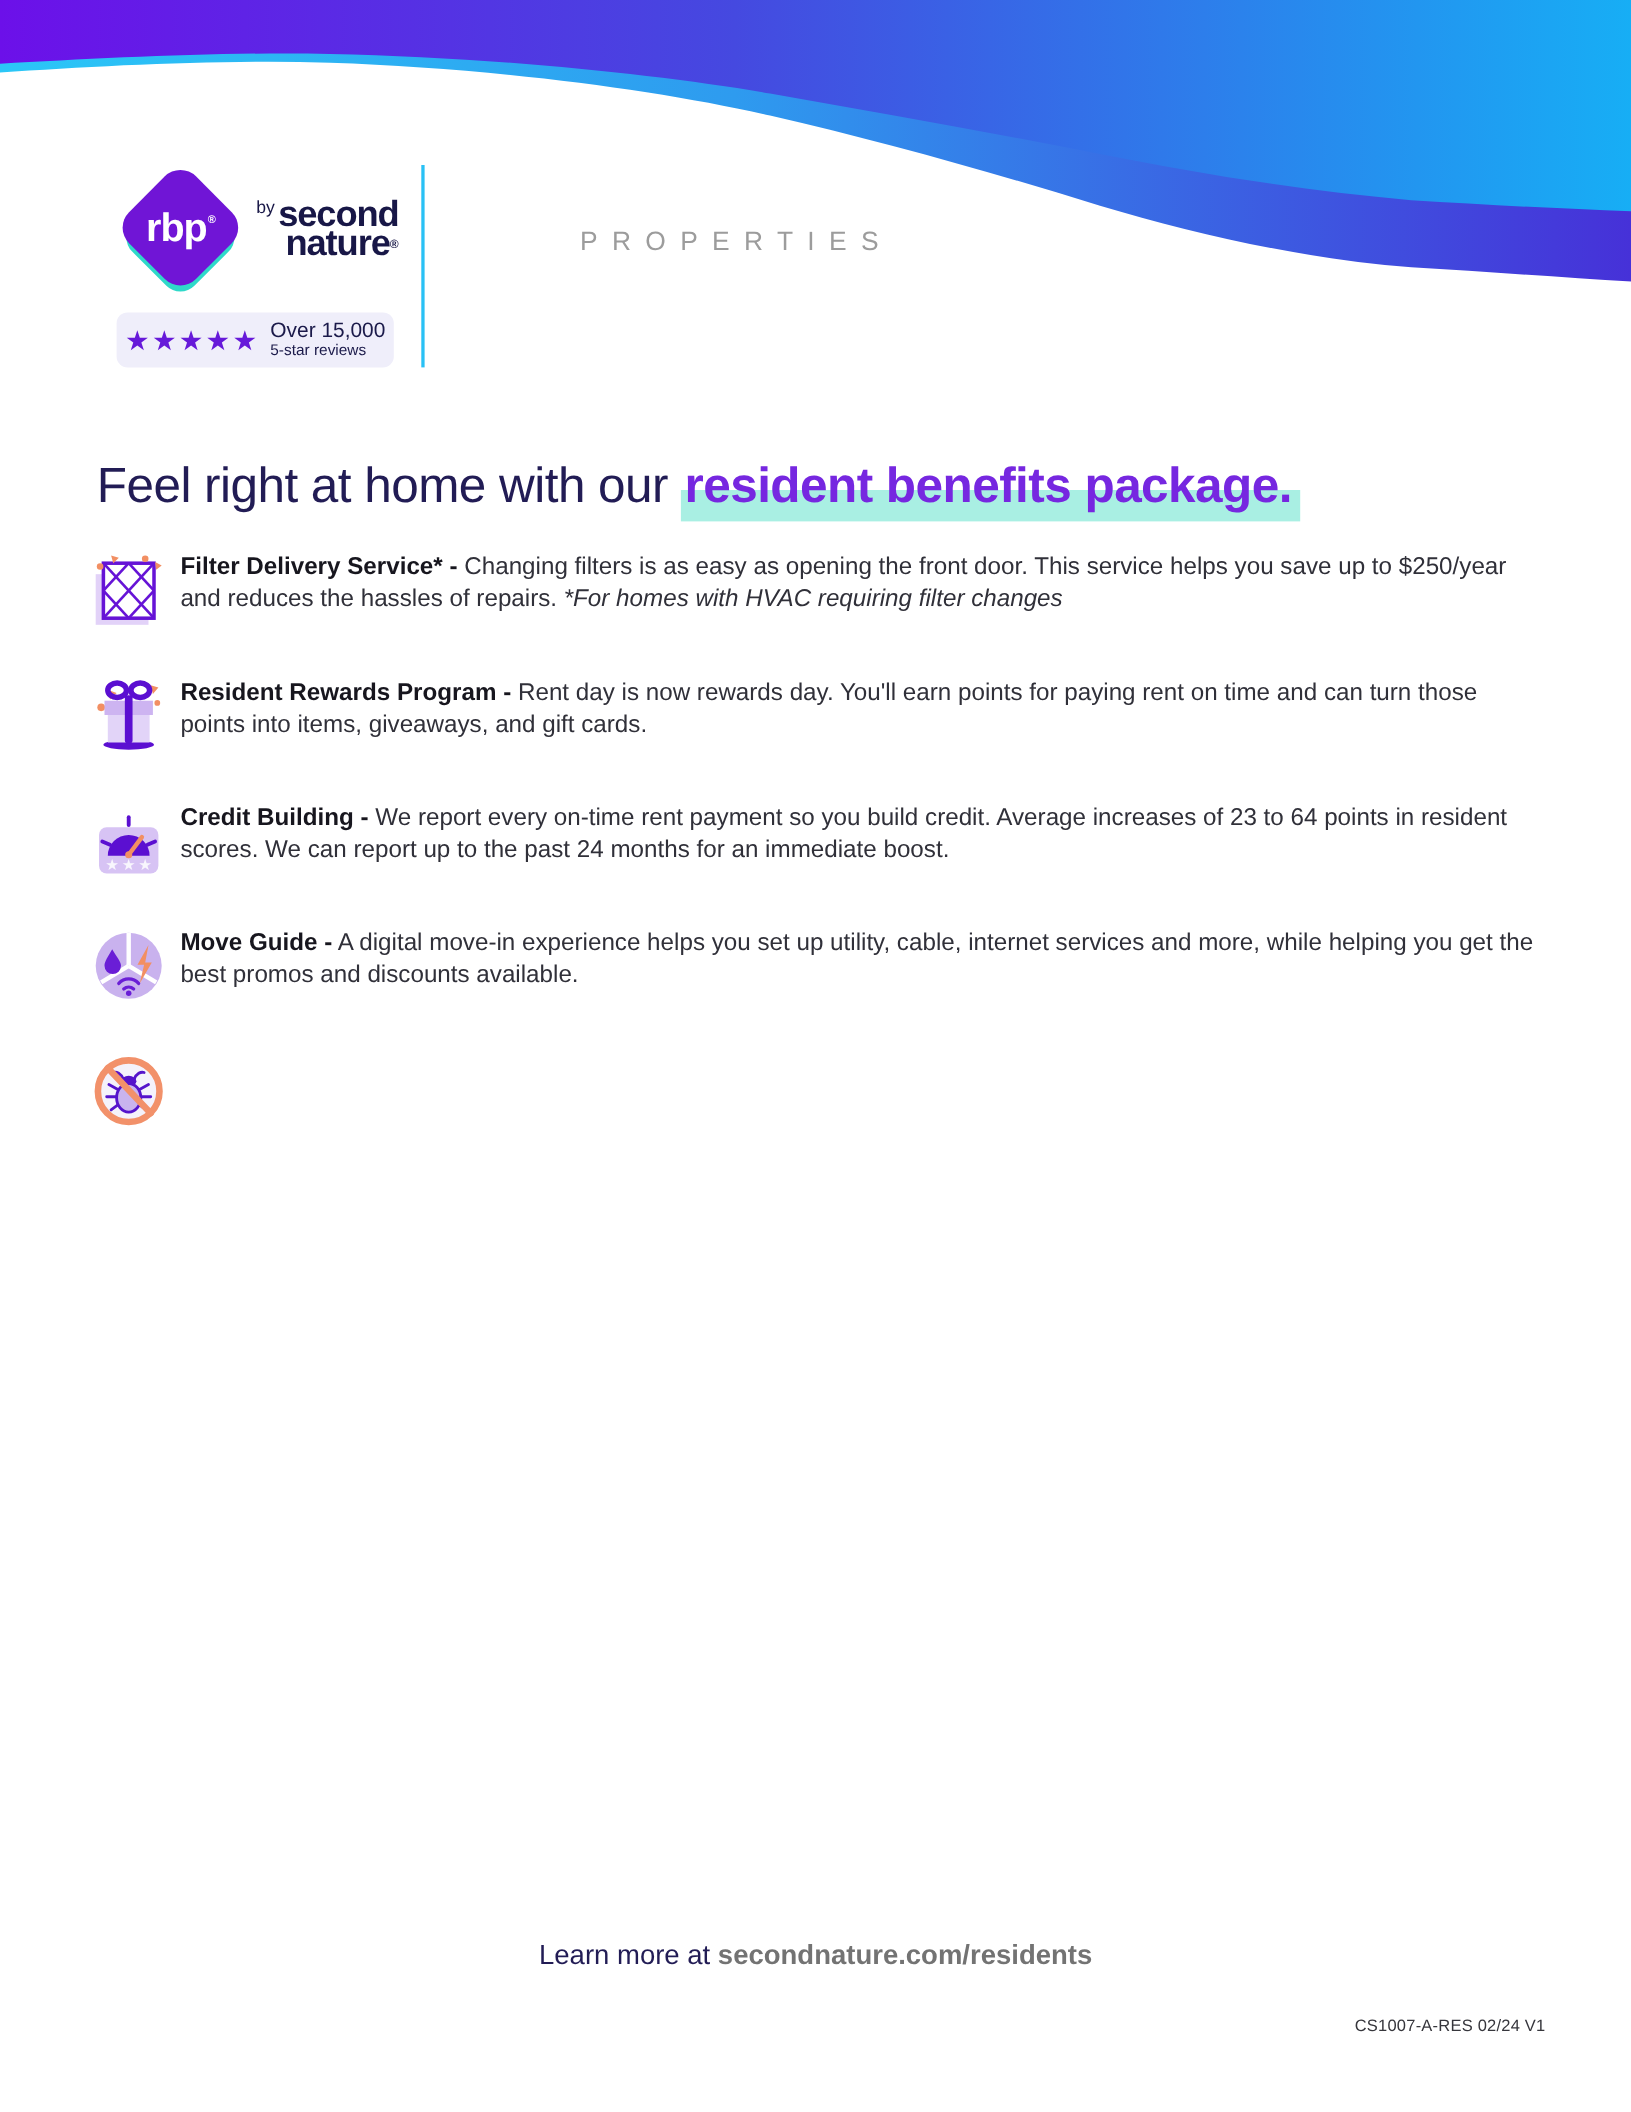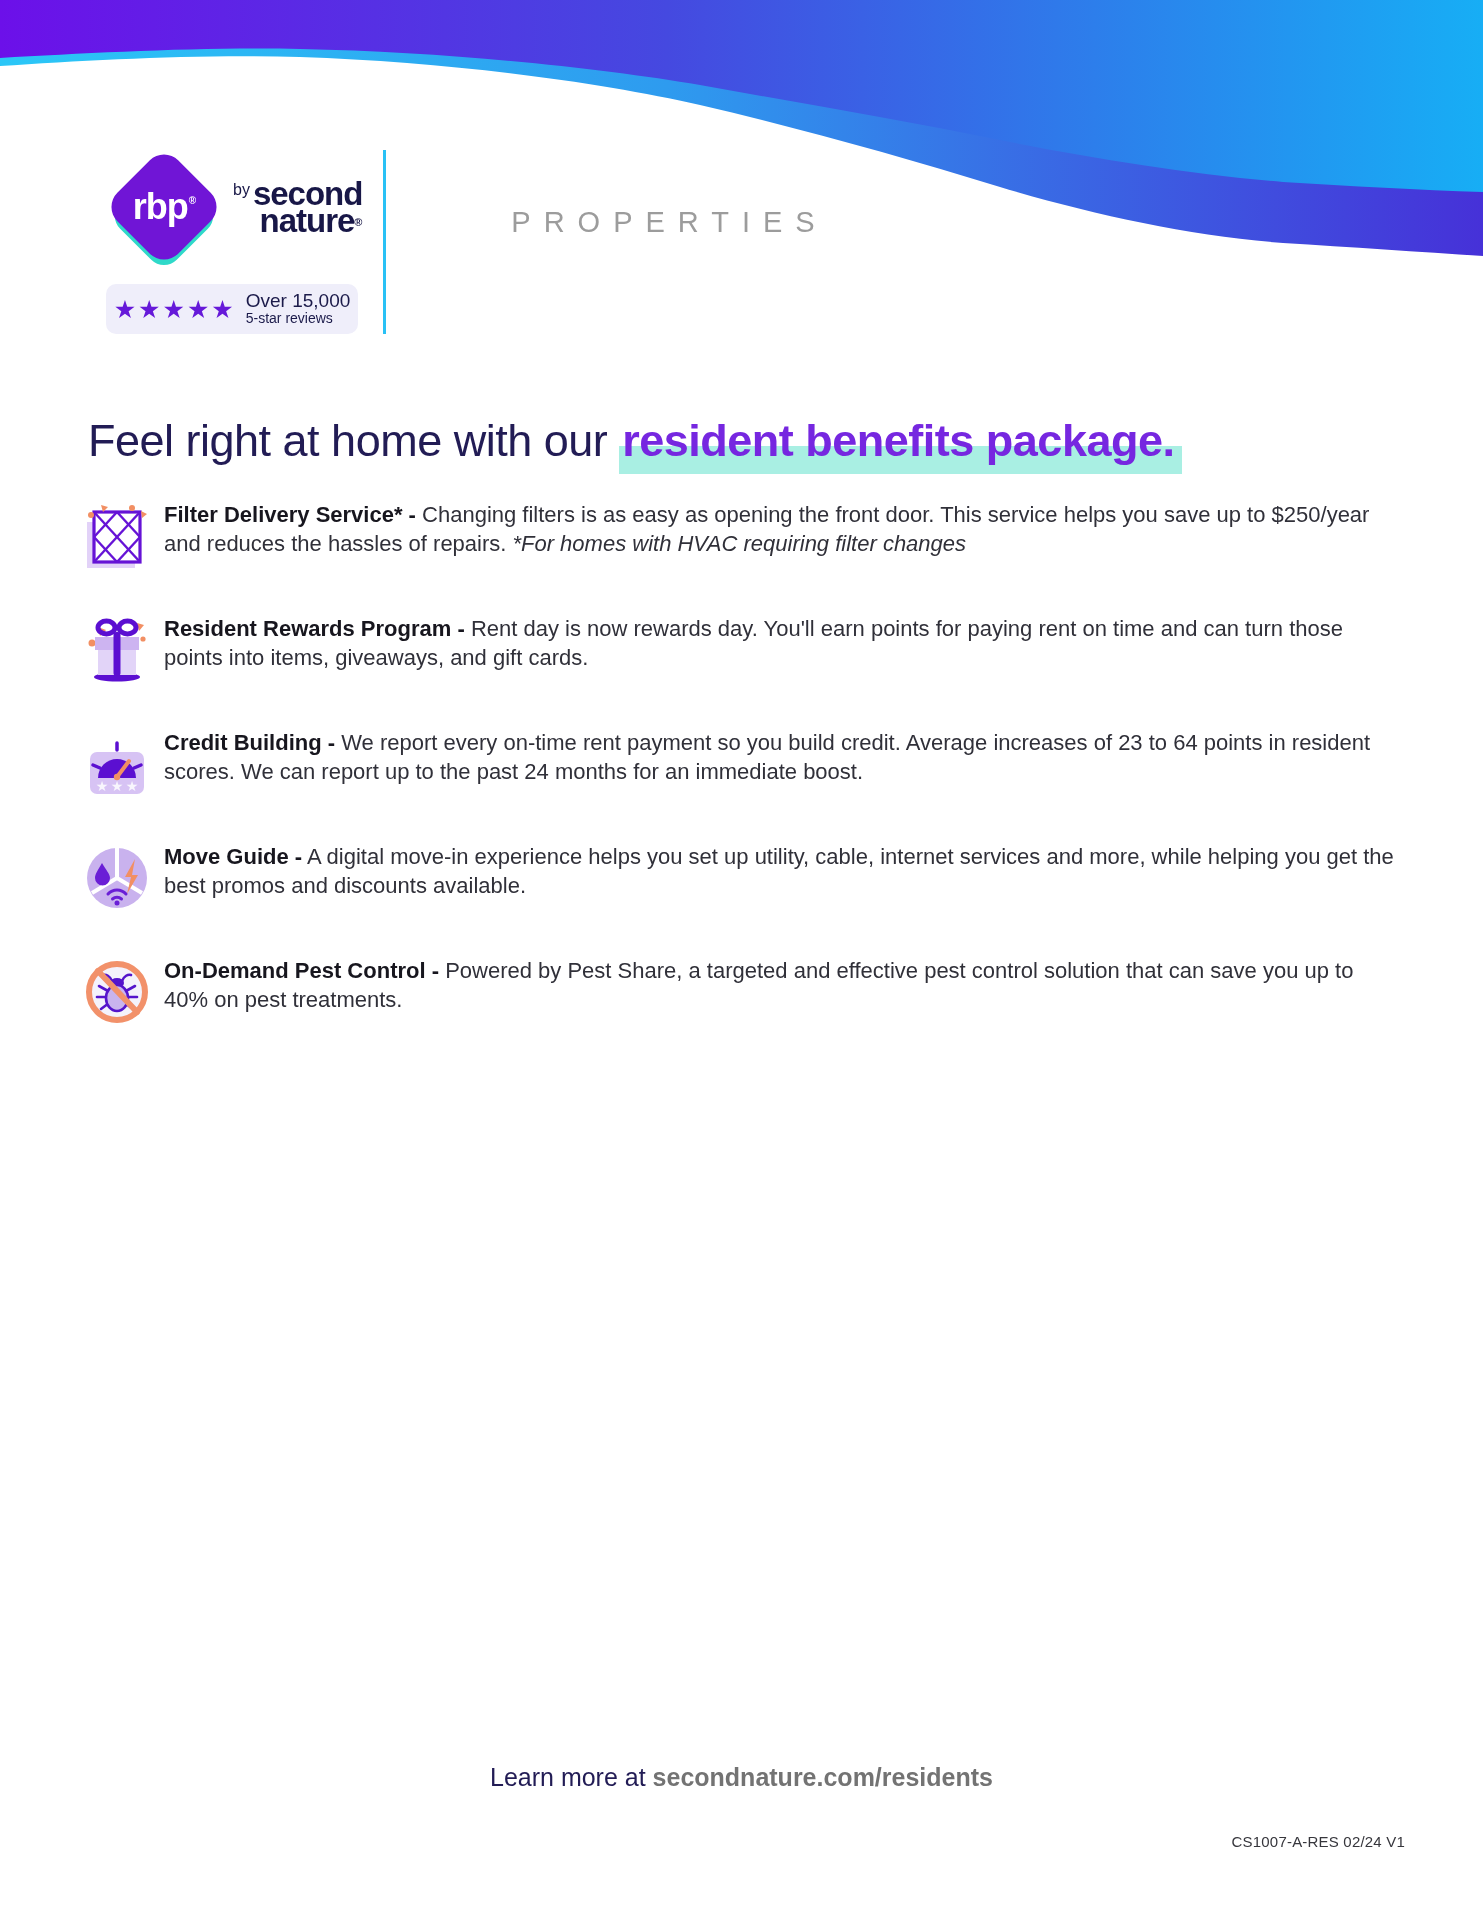--- a/index.html
+++ b/index.html
@@ -34,21 +34,21 @@
   .divider{position:absolute;left:383px;top:150px;width:3px;height:184px;background:#29C1F5;}
 
   
   .garland{position:absolute;left:398px;top:202px;width:530px;}
   .garland-row{display:flex;align-items:center;justify-content:center;gap:9px;}
   .lines{display:flex;flex-direction:column;gap:14px;width:140px;flex:0 0 140px;}
   .bar{height:6px;background:#4D4D4D;border-radius:3px;}
   .bar.long{width:140px;}
   .lines.left .bar.short{width:112px;margin-left:auto;}
   .lines.right .bar.short{width:112px;margin-right:auto;}
-  .garland-sub{text-align:center;font-size:29px;letter-spacing:13px;padding-left:13px;color:#9C9C9C;margin-top:4px;font-weight:400;}
+  .garland-sub{text-align:center;font-size:24px;letter-spacing:13px;padding-left:13px;color:#9C9C9C;margin-top:4px;font-weight:400;}
 
   
   .headline{position:absolute;left:88px;top:415px;margin:0;font-size:45px;font-weight:400;color:#221C55;letter-spacing:-0.5px;white-space:nowrap;}
   .headline .hl{color:#7627E0;font-weight:700;background-image:linear-gradient(to bottom,transparent 52%,#A9EFE3 52%);padding:0 8px 8px 3px;}
 
   
   .benefits{position:absolute;left:85px;top:500px;width:1320px;}
   .benefit{display:flex;align-items:flex-start;gap:15px;height:72px;margin-bottom:42px;}
   .benefit .bicon{width:64px;height:72px;flex:0 0 64px;}
   .benefit p{margin:0;font-size:22px;line-height:29px;color:#303039;max-width:1238px;}
@@ -223,21 +223,20 @@
             <path d="M24,47 L16,53"></path>
           <path d="M41,35 L50,30"></path>
             <path d="M42,41 L52,41"></path>
             <path d="M40,47 L48,53"></path>
         </g>
         <ellipse cx="32" cy="27" rx="7" ry="5" fill="#5514CB"></ellipse>
         <ellipse cx="32" cy="42" rx="11" ry="13" fill="#C9B4EE" stroke="#5514CB" stroke-width="2.6"></ellipse>
         <circle cx="32" cy="36" r="28" stroke="#F2916A" stroke-width="6" fill="none"></circle>
         <path d="M13,15 L52,56" stroke="#F2916A" stroke-width="6" stroke-linecap="round"></path>
       </svg>
-      <p><strong>On-Demand Pest Control -</strong> <span>Powered by Pest Share, a targeted and effective pest control solution that can save you up to 40% on pest treatments.</span></p>
     </div>
 
   </div>
 
   <div class="footer">
     <span>Learn more at </span><a class="link">secondnature.com/residents</a>
   </div>
 
   <div class="doc-code">CS1007-A-RES 02/24 V1</div>
 

